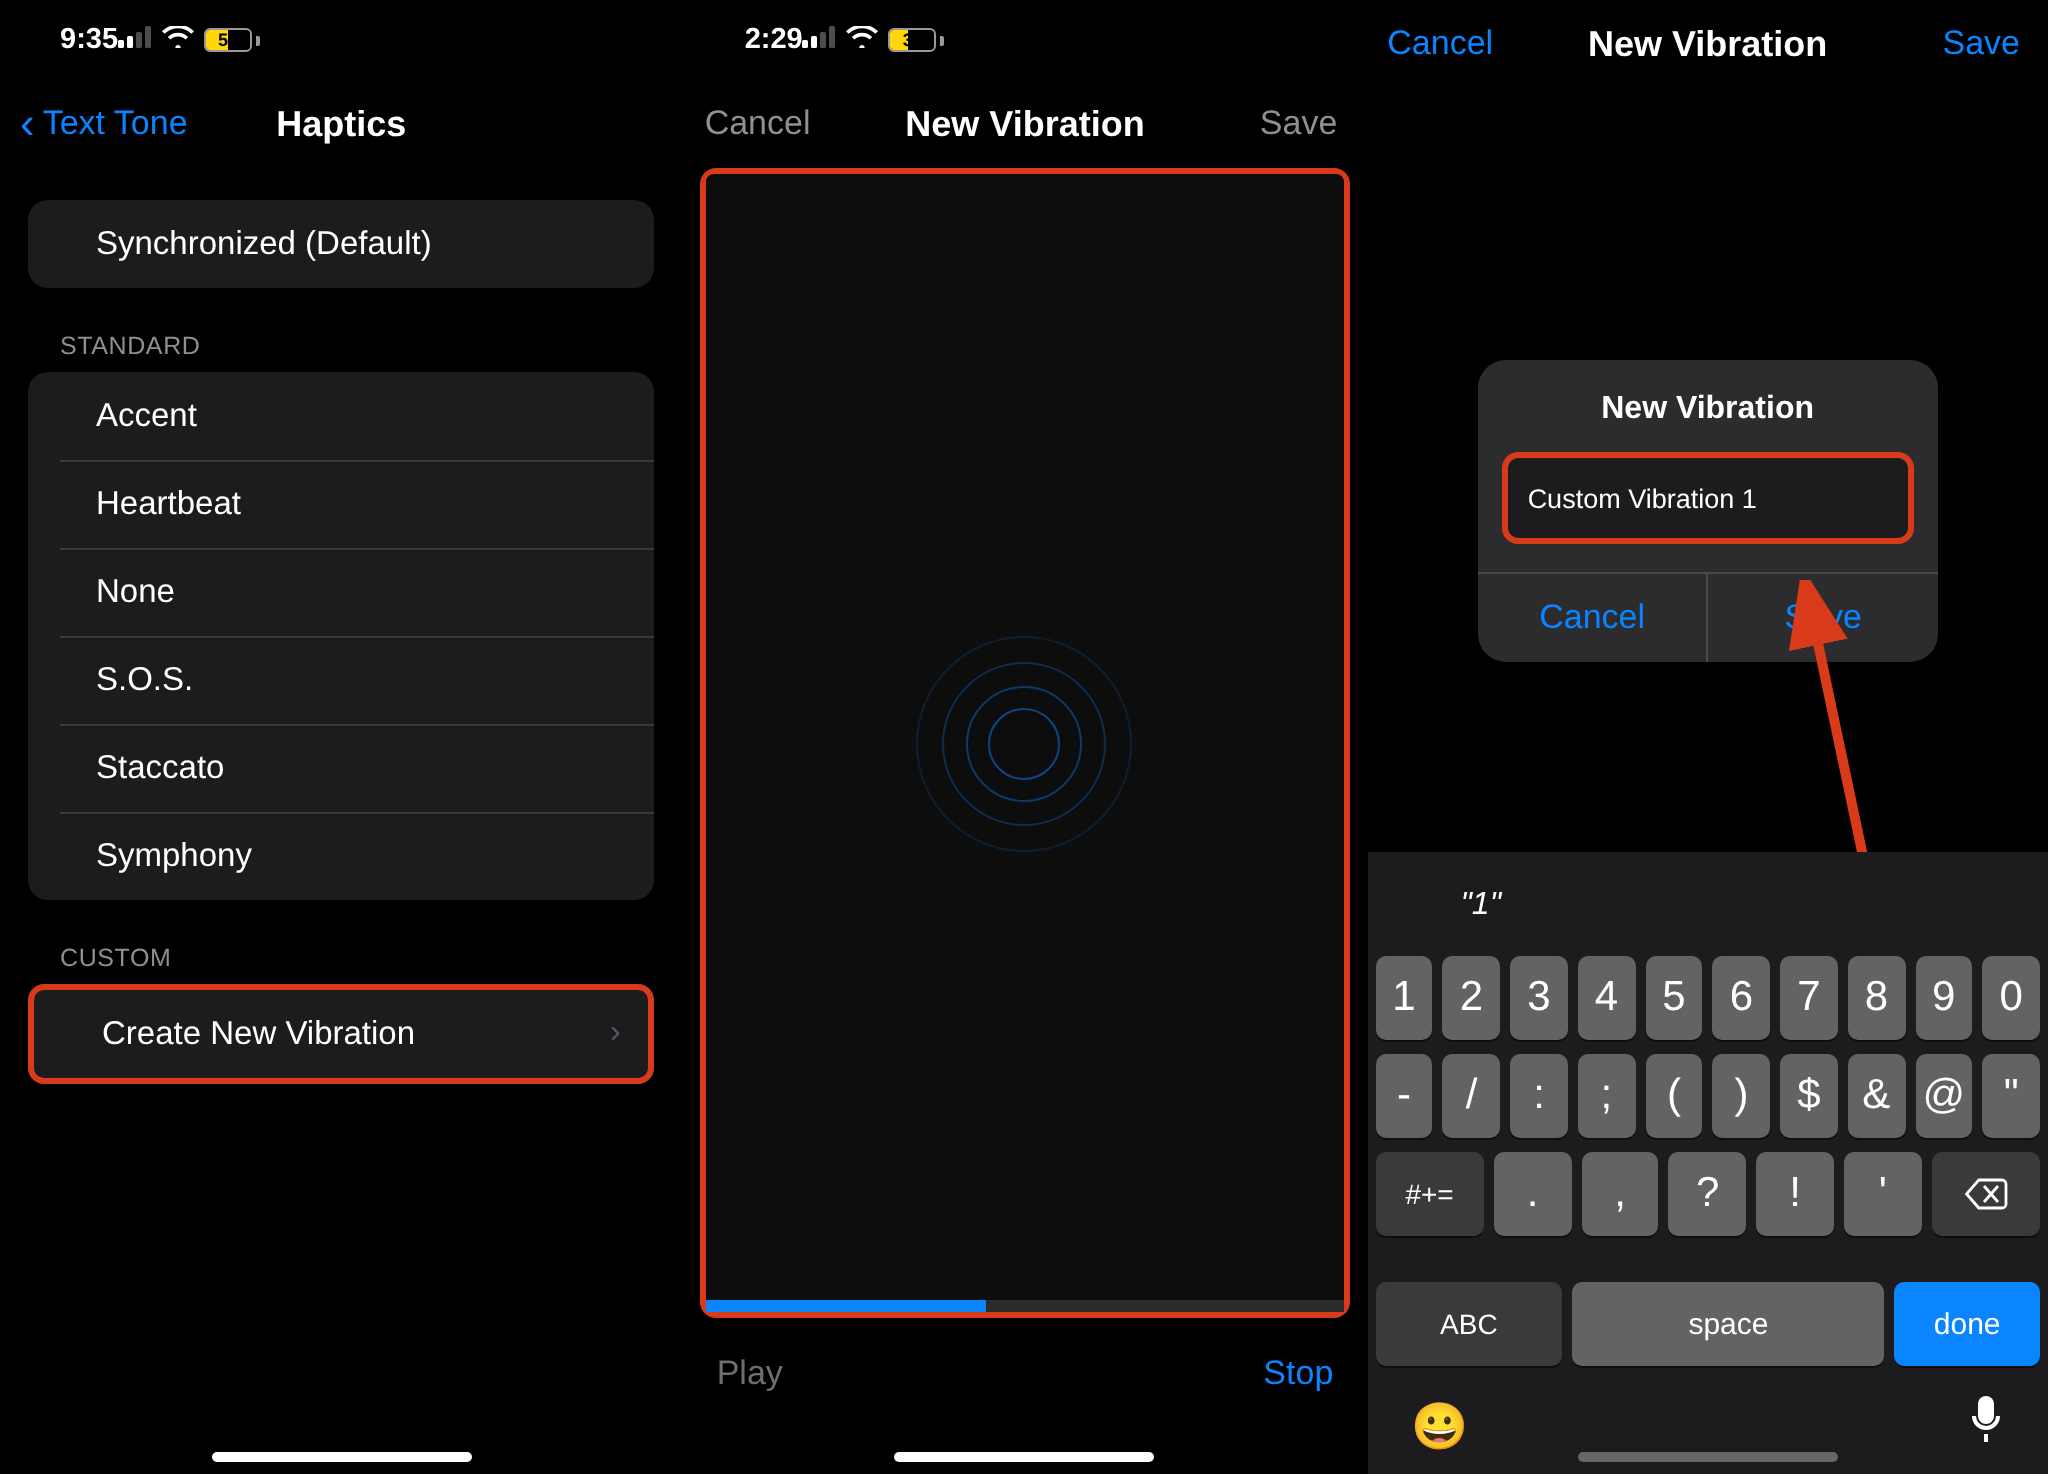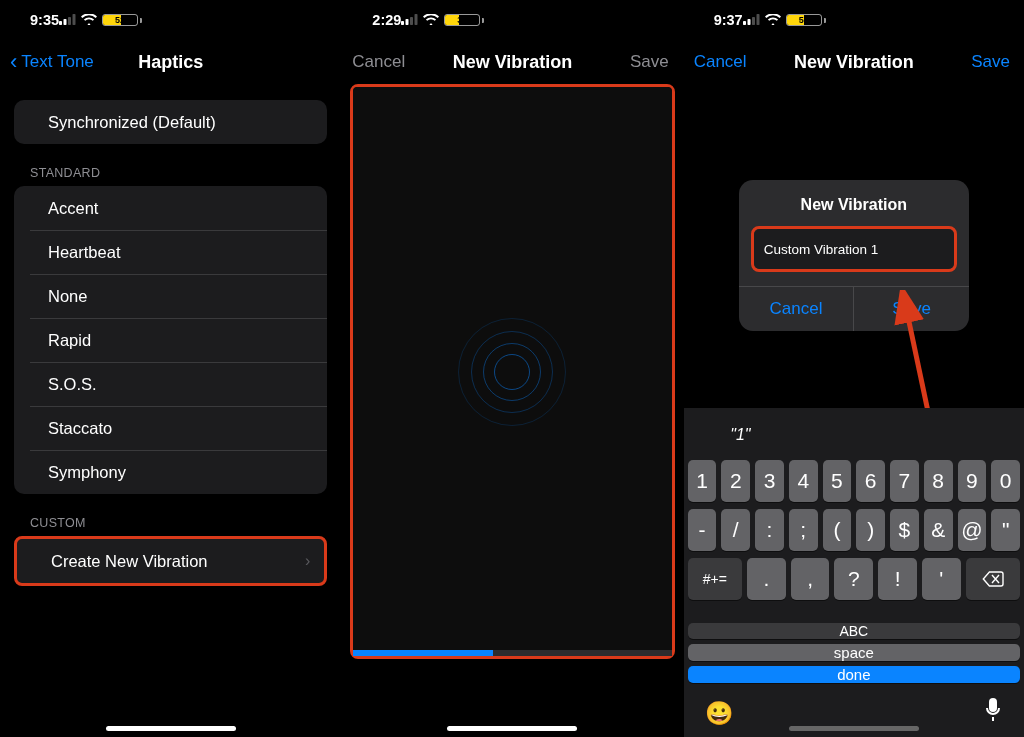--- a/index.html
+++ b/index.html
@@ -4,21 +4,21 @@
 <style>
   * { box-sizing: border-box; margin: 0; padding: 0; font-family: -apple-system, "SF Pro Text", "Helvetica Neue", Arial, sans-serif; }
   body { background: #000; width: 1024px; height: 737px; display: flex; overflow: hidden; }
   .phone { width: 341.33px; height: 737px; background: #000; position: relative; color: #fff; flex-shrink: 0; }
   .phone + .phone { border-left: 1px solid #000; }
 
   
   .statusbar { height: 40px; display: flex; justify-content: flex-start; align-items: center; padding: 0 22px 0 30px; font-size: 14.5px; font-weight: 600; }
   .sb-right { display: flex; align-items: center; gap: 5px; }
   .battery-chip { display:inline-flex; align-items:center; gap:2px; }
-  .battery-body { width: 36px; height: 12px; border: 1px solid rgba(255,255,255,0.6); border-radius: 3px; position: relative; display:flex; align-items:center; justify-content:center; font-size:9px; font-weight:700; color:#000; overflow:hidden; }
+  .battery-body { width: 24px; height: 12px; border: 1px solid rgba(255,255,255,0.6); border-radius: 3px; position: relative; display:flex; align-items:center; justify-content:center; font-size:9px; font-weight:700; color:#000; overflow:hidden; }
   .battery-fill { position:absolute; left:0; top:0; bottom:0; background:#ffd60a; }
   .battery-label { position:relative; z-index:1; }
   .battery-cap { width:2px; height:5px; background: rgba(255,255,255,0.6); border-radius:0 1px 1px 0; }
 
   
   .navbar { height: 44px; display:flex; align-items:center; justify-content:center; position:relative; }
   .nav-title { font-size: 18px; font-weight: 600; }
   .nav-left { position:absolute; left:10px; display:flex; align-items:center; gap:2px; color:#0a84ff; font-size:17px; }
   .nav-left .chev { font-size: 22px; line-height: 1; margin-right:2px; }
   .nav-right { position:absolute; right:14px; color:#0a84ff; font-size:17px; }
@@ -64,21 +64,21 @@
   .predict-cell + .predict-cell::before { content:""; position:absolute; left:0; top:8px; bottom:8px; width:1px; background:#3a3a3c; }
   .kbd-rows { padding: 4px 4px 0; }
   .kbd-row { display:flex; gap:5px; margin-bottom:7px; }
   .key { background:#636366; color:#fff; border-radius:5px; height:42px; display:flex; align-items:center; justify-content:center; font-size:21px; flex:1; box-shadow: 0 1px 0 rgba(0,0,0,0.5); }
   .key-dark { background:#3a3a3c; }
   .key-action { background:#0a84ff; }
   .key-wide { flex: 1.4; }
   .key-widest { flex: 1.8; }
   .space-key { flex: 3; font-size:15px; }
   .done-key { flex: 1.4; font-size:15px; }
-  .kbd-bottom { display:flex; gap:5px; padding:16px 4px 6px;flex-direction:column; }
+  .kbd-bottom { display:flex; gap:5px; padding:16px 4px 6px; }
   .kbd-foot { height:48px; display:flex; align-items:center; justify-content:space-between; padding: 0 22px; font-size:23px; }
 
   .home-indicator { position:absolute; bottom:6px; left:50%; transform:translateX(-50%); width:130px; height:5px; background:#fff; border-radius:3px; }
   .home-indicator.mid { background:#666; }
 </style>
 </head>
 <body>
 
 <div class="phone">
   <div class="statusbar">
@@ -125,23 +125,20 @@
         <div class="cell">
           <span>Accent</span>
         </div>
         <div class="cell">
           <span>Heartbeat</span>
         </div>
         <div class="cell">
           <span>None</span>
         </div>
         <div class="cell">
-          <span>Rapid</span>
-        </div>
-        <div class="cell">
           <span>S.O.S.</span>
         </div>
         <div class="cell">
           <span>Staccato</span>
         </div>
         <div class="cell">
           <span>Symphony</span>
         </div>
       </div>
   </div>
@@ -200,46 +197,29 @@
         <div class="ring" style="width:58px;height:58px;opacity:.7"></div>
         <div class="ring" style="width:82px;height:82px;opacity:.5"></div>
         <div class="ring" style="width:108px;height:108px;opacity:.3"></div>
       </div>
       <div class="progress-track">
         <div class="progress-fill" id="p2-progress" style="width: 44%;"></div>
       </div>
     </div>
   </div>
 
+  <div class="bottombar">
+    <span class="btn-dim">Play</span>
+    <span class="btn-accent">Stop</span>
+  </div>
 
   <div class="home-indicator"></div>
 </div>
 
 <div class="phone">
-  <div class="statusbar">
-    <span>9:37</span>
-    <span class="sb-right">
-      <span><svg width="17" height="11" viewBox="0 0 17 11">
-            <rect x="0" y="7" width="3" height="4" rx="0.8" fill="#fff"></rect>
-            <rect x="4.5" y="5" width="3" height="6" rx="0.8" fill="#fff"></rect>
-            <rect x="9" y="3" width="3" height="8" rx="0.8" fill="rgba(255,255,255,0.3)"></rect>
-            <rect x="13.5" y="0" width="3" height="11" rx="0.8" fill="rgba(255,255,255,0.3)"></rect>
-          </svg></span>
-      <span><svg width="16" height="11" viewBox="0 0 16 11">
-            <path d="M8 9.5a1.3 1.3 0 100 2.6 1.3 1.3 0 000-2.6zM4.2 6.8a5.4 5.4 0 017.6 0l1.3-1.3a7.2 7.2 0 00-10.2 0zM1.3 3.9A9.5 9.5 0 0114.7 3.9L16 2.6a11.3 11.3 0 00-16 0z" fill="#fff"></path>
-          </svg></span>
-      <span class="battery-chip">
-        <span class="battery-body">
-            <span class="battery-fill" style="width:51%"></span>
-            <span class="battery-label">51</span>
-          </span>
-          <span class="battery-cap"></span>
-      </span>
-    </span>
-  </div>
 
   <div class="navbar">
     <div class="nav-left">
       <span>Cancel</span>
     </div>
     <span class="nav-title">New Vibration</span>
     <div class="nav-right">
       <span>Save</span>
     </div>
   </div>

